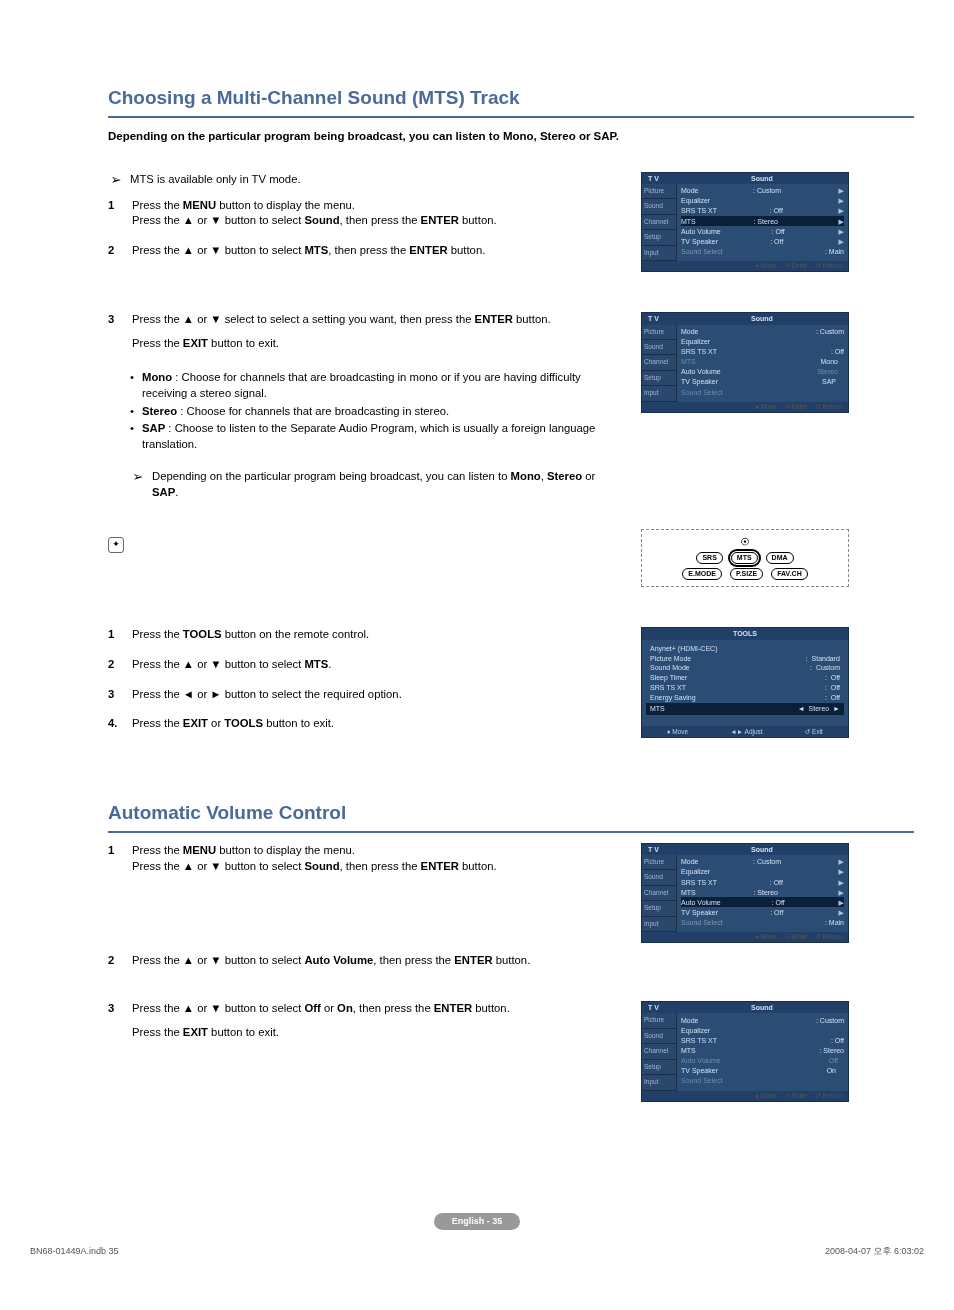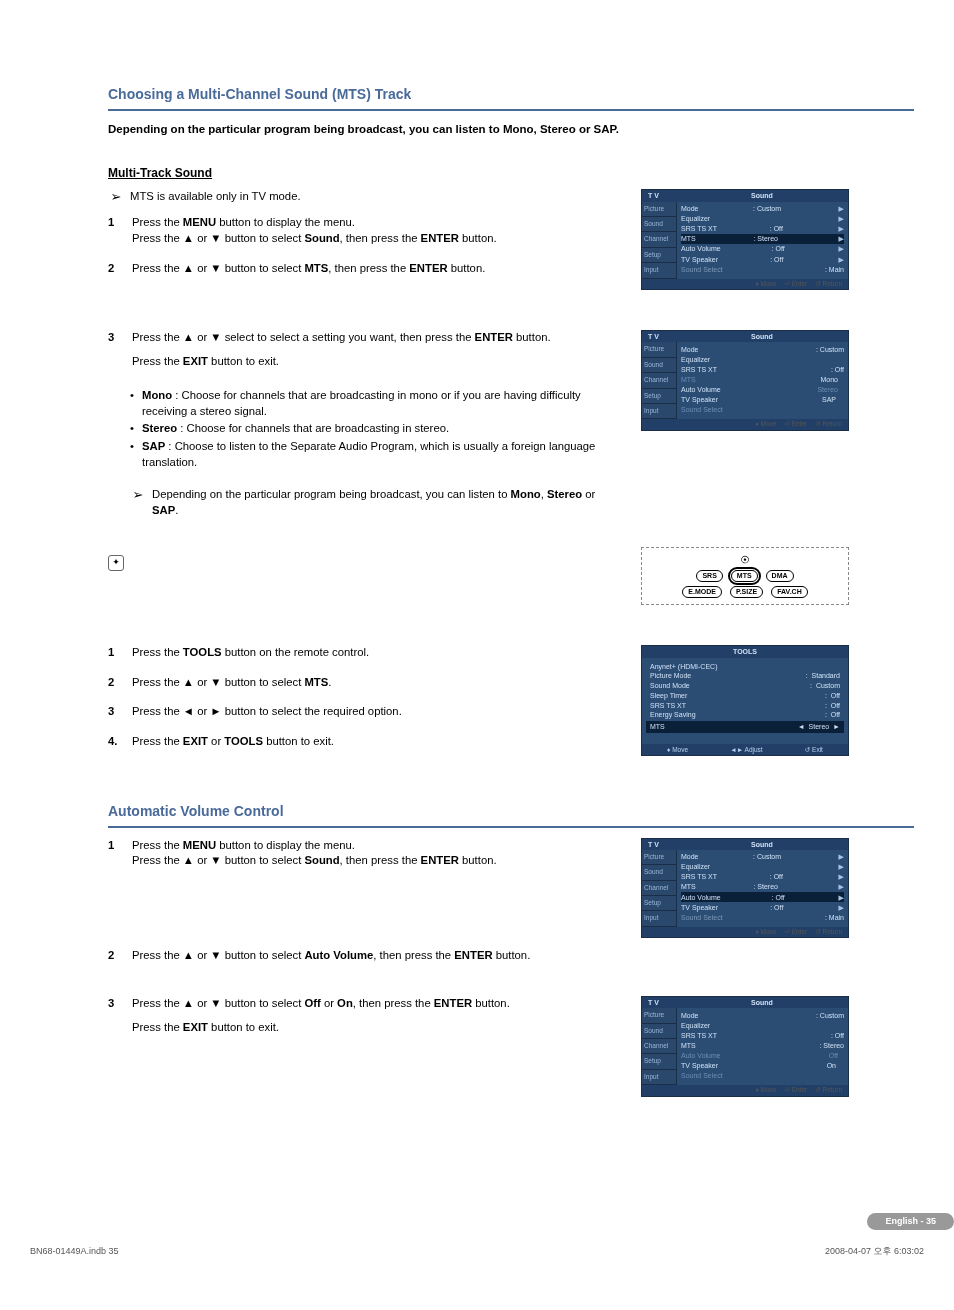--- a/index.html
+++ b/index.html
@@ -1,33 +1,33 @@
 <!DOCTYPE html>
 <html><head>
 <meta charset="utf-8">
 <style>
 body { margin: 0; font-family: Arial, Helvetica, sans-serif; background: #fff; width: 954px; color: #000; font-size: 11.3px; line-height: 1.4; }
 .page { padding: 85px 40px 20px 108px; position: relative; min-height: 1270px; box-sizing: border-box; }
-.section-title { font-size: 14px; font-weight: bold; color: #4a6a9a; border-bottom: 2px solid #4a6a9a; padding-bottom: 4px; margin: 0 0 10px 0; }
+.section-title { font-size: 19px; font-weight: bold; color: #4a6a9a; border-bottom: 2px solid #4a6a9a; padding-bottom: 4px; margin: 0 0 10px 0; }
 .intro { font-weight: bold; margin: 0 0 28px 0; font-size: 11.5px; }
 .subhead { font-weight: bold; text-decoration: underline; margin: 0 0 8px 0; font-size: 12px; }
 .content-row { display: flex; gap: 18px; align-items: flex-start; }
 .left-col { flex: 1; max-width: 515px; }
 .right-col { width: 208px; flex-shrink: 0; }
 .note-line { display: flex; gap: 6px; margin: 0 0 10px 0; align-items: flex-start; }
 .note-arrow { font-size: 13px; line-height: 1.2; flex-shrink: 0; width: 16px; text-align: center; }
 .step { display: flex; gap: 10px; margin: 0 0 14px 0; align-items: flex-start; }
 .step-num { font-weight: bold; width: 14px; flex-shrink: 0; }
 .step-body { flex: 1; }
 .inner-box { padding: 4px 0; margin: 2px 0 10px 22px; }
 .bullet-row { display: flex; gap: 4px; margin: 0 0 2px 0; }
 .bullet-row .dot { flex-shrink: 0; width: 8px; }
 .tip-row { display: flex; gap: 8px; margin: 8px 0 0 0; align-items: flex-start; }
 .tip-icon { border: 1px solid #666; border-radius: 3px; width: 14px; height: 14px; display: flex; align-items: center; justify-content: center; font-size: 9px; flex-shrink: 0; }
-.bottom-bar { position: absolute; bottom: 40px; left: 0; right: 0; display: flex; justify-content: flex-end; }
+.bottom-bar { position: absolute; bottom: 40px; left: 0; right: 0; display: flex; justify-content: center; }
 .page-tag { background: #999; color: #fff; font-size: 9px; font-weight: bold; padding: 2px 18px; border-radius: 9px; }
 .footer { position: absolute; bottom: 12px; left: 30px; right: 30px; display: flex; justify-content: space-between; font-size: 9px; color: #555; }
 
 
 .osd { background:#2b4d74; border:1px solid #1a2f47; font-size:7px; color:#cfe0f5; margin-bottom:10px; line-height:1.3; }
 .osd .topbar { display:flex; }
 .osd .tv { background:#224067; padding:1px 6px; font-weight:bold; width:22px; }
 .osd .title { flex:1; text-align:center; background:#224067; padding:1px 0; font-weight:bold; }
 .osd .body { display:flex; }
 .osd .side { width:34px; background:#2a476c; border-right:1px solid #1a2f47; }
@@ -44,33 +44,32 @@
 .rbtn { border:1.2px solid #000; border-radius:9px; padding:0px 5px; font-weight:bold; font-size:7px; }
 .rbtn.hl { outline:2px solid #000; outline-offset:1px; }
 
 .tools-osd { background:#2b4d74; border:1px solid #1a2f47; font-size:7px; color:#cfe0f5; line-height:1.4; }
 .tools-osd .t-title { text-align:center; background:#224067; padding:1px 0; font-weight:bold; }
 .tools-osd .t-body { padding:4px 8px 10px 8px; }
 .tools-osd .t-row { display:flex; justify-content:space-between; }
 .tools-osd .t-row.hl { background:#0a1f38; margin:1px -4px; padding:1px 4px; }
 .tools-osd .t-foot { background:#224067; display:flex; justify-content:space-around; padding:1px 4px; font-size:6.5px; color:#b5d0ee;}
 
-.sec2 { margin-top:38px; }
+.sec2 { margin-top:54px; }
 
 b { font-weight:bold; }
 </style>
 </head>
 <body>
 
 <div class="page">
 
   <h2 class="section-title">Choosing a Multi-Channel Sound (MTS) Track</h2>
   <p class="intro">Depending on the particular program being broadcast, you can listen to Mono, Stereo or SAP.</p>
 
-  <p class="subhead">Multi-Track Sound</p>
 
   <div class="content-row">
     <div class="left-col">
       <div class="note-line">
         <span class="note-arrow">➢</span>
         <span>MTS  is available only in TV mode.</span>
       </div>
       <div class="step">
         <div class="step-num">1</div>
         <div class="step-body">

